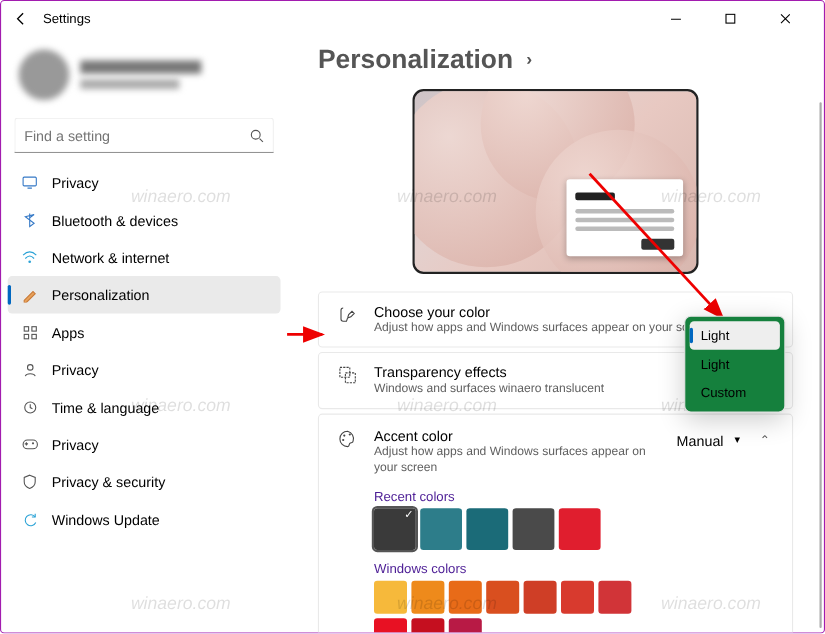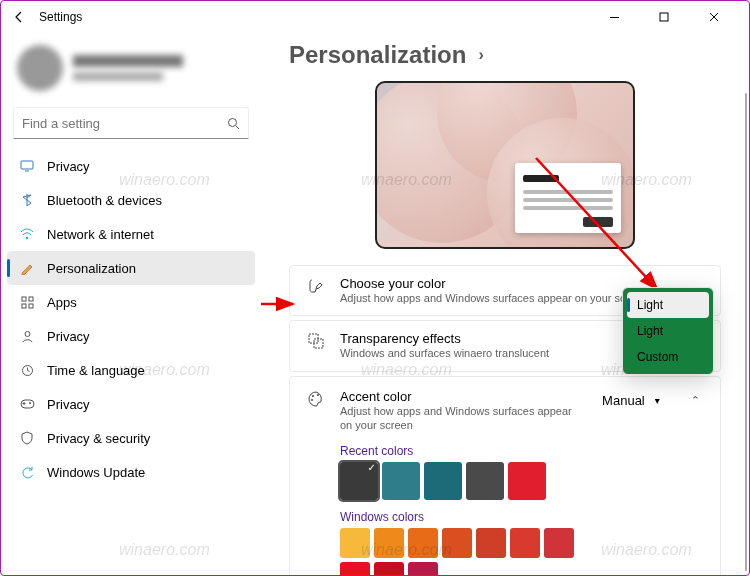--- a/index.html
+++ b/index.html
@@ -41,21 +41,21 @@
 .pwin .ln{height:4px;background:#bbb;border-radius:2px;margin:4px 0}
 .pwin .ln:first-child{height:7px;background:#222;width:36px;margin-bottom:8px}
 .pwin .btn{position:absolute;right:8px;bottom:6px;width:30px;height:10px;background:#333;border-radius:2px}
 
 .cards{display:flex;flex-direction:column;gap:4px}
 .card{border:1px solid #e9e9e9;border-radius:4px;padding:10px 16px;display:flex;align-items:flex-start;gap:14px;background:#fff}
 .cicon{width:20px;height:20px;flex:0 0 20px;display:flex;align-items:center;justify-content:center}
 .ctext{flex:1}
 .ctitle{font-size:13px;color:#000}
 .csub{font-size:11px;color:#5f5f5f;line-height:1.3}
-.ctrl{display:flex;align-items:center;gap:21px;font-size:13px}
+.ctrl{display:flex;align-items:center;gap:8px;font-size:13px}
 .dd{display:flex;align-items:center;gap:10px;padding:4px 6px}
 .dd .chev{font-size:10px}
 .chev-up{font-size:11px;color:#555;padding:4px}
 .card.accent{align-items:flex-start;padding-top:12px;padding-bottom:12px}
 
 .swatchlabel{font-size:12px;color:#4c1d95;margin-bottom:4px}
 .row{display:flex;gap:4px;flex-wrap:wrap}
 .sw{width:38px;height:38px;border-radius:3px}
 .sw.sel{outline:2px solid #555;position:relative}
 .sw.sel::after{content:"\2713";position:absolute;right:2px;top:0;font-size:10px;color:#fff}

